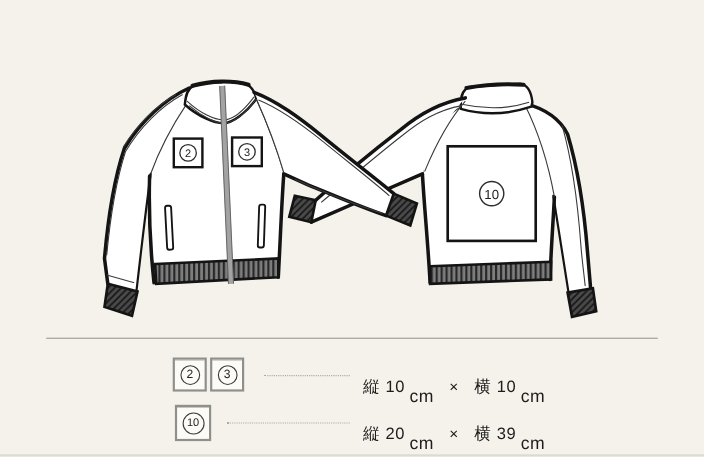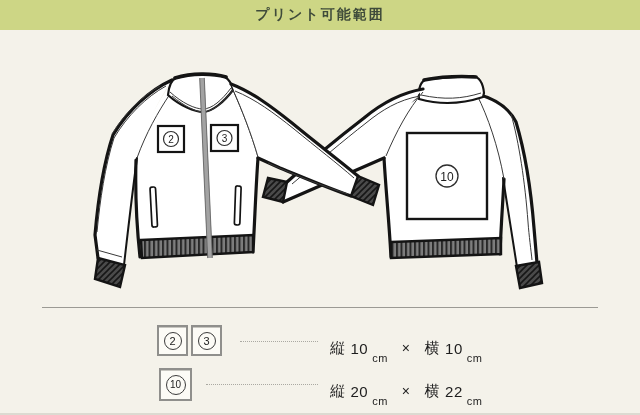--- a/index.html
+++ b/index.html
@@ -33,31 +33,28 @@
     width:18px; height:18px; border:1.3px solid #3c3c3c; border-radius:50%;
     font-size:11px; color:#222; box-sizing:border-box; background:transparent;
   }
   .leader{ position:absolute; height:0; border-top:1px dotted #aaa9a2; }
   .dims{
     position:absolute; display:flex; align-items:center;
     font-size:15px; color:#1d1d1d; letter-spacing:0.5px;
   }
   .dims .lbl{ margin-right:5px; }
   .dims .val{ margin-right:4px; }
-  .dims .unit{ font-size:11px;margin-top:20px; }
+  .dims .unit{ font-size:16px;margin-top:20px; }
   .dims .times{ margin:0 14px; font-size:14px; }
 </style>
 </head>
 <body>
 
 <div class="page">
 
-  <div class="header">
-    <span>プリント可能範囲</span>
-  </div>
 
   <div class="stage">
     <svg width="640" height="277" viewBox="0 0 640 277">
       <defs>
         <pattern id="rib" patternUnits="userSpaceOnUse" width="4.5" height="8">
           <rect width="4.5" height="8" fill="#7e7e7e"></rect>
           <rect width="2" height="8" fill="#282828"></rect>
         </pattern>
         <pattern id="hatch" patternUnits="userSpaceOnUse" width="6" height="6">
           <rect width="6" height="6" fill="#4a4a4a"></rect>
@@ -192,18 +189,18 @@
     <div class="keybox big" style="left:159px; top:61px;">
       <span class="circnum" style="width:20px;height:20px;font-size:10px;">10</span>
     </div>
     <div class="leader" style="left:206px; top:77px; width:112px;"></div>
     <div class="dims" style="left:330px; top:68px;">
       <span class="lbl">縦</span>
       <span class="val">20</span>
       <span class="unit">cm</span>
       <span class="times">×</span>
       <span class="lbl">横</span>
-      <span class="val">22</span>
+      <span class="val">39</span>
       <span class="unit">cm</span>
     </div>
 
   </div>
 </div>
 
 </body></html>

